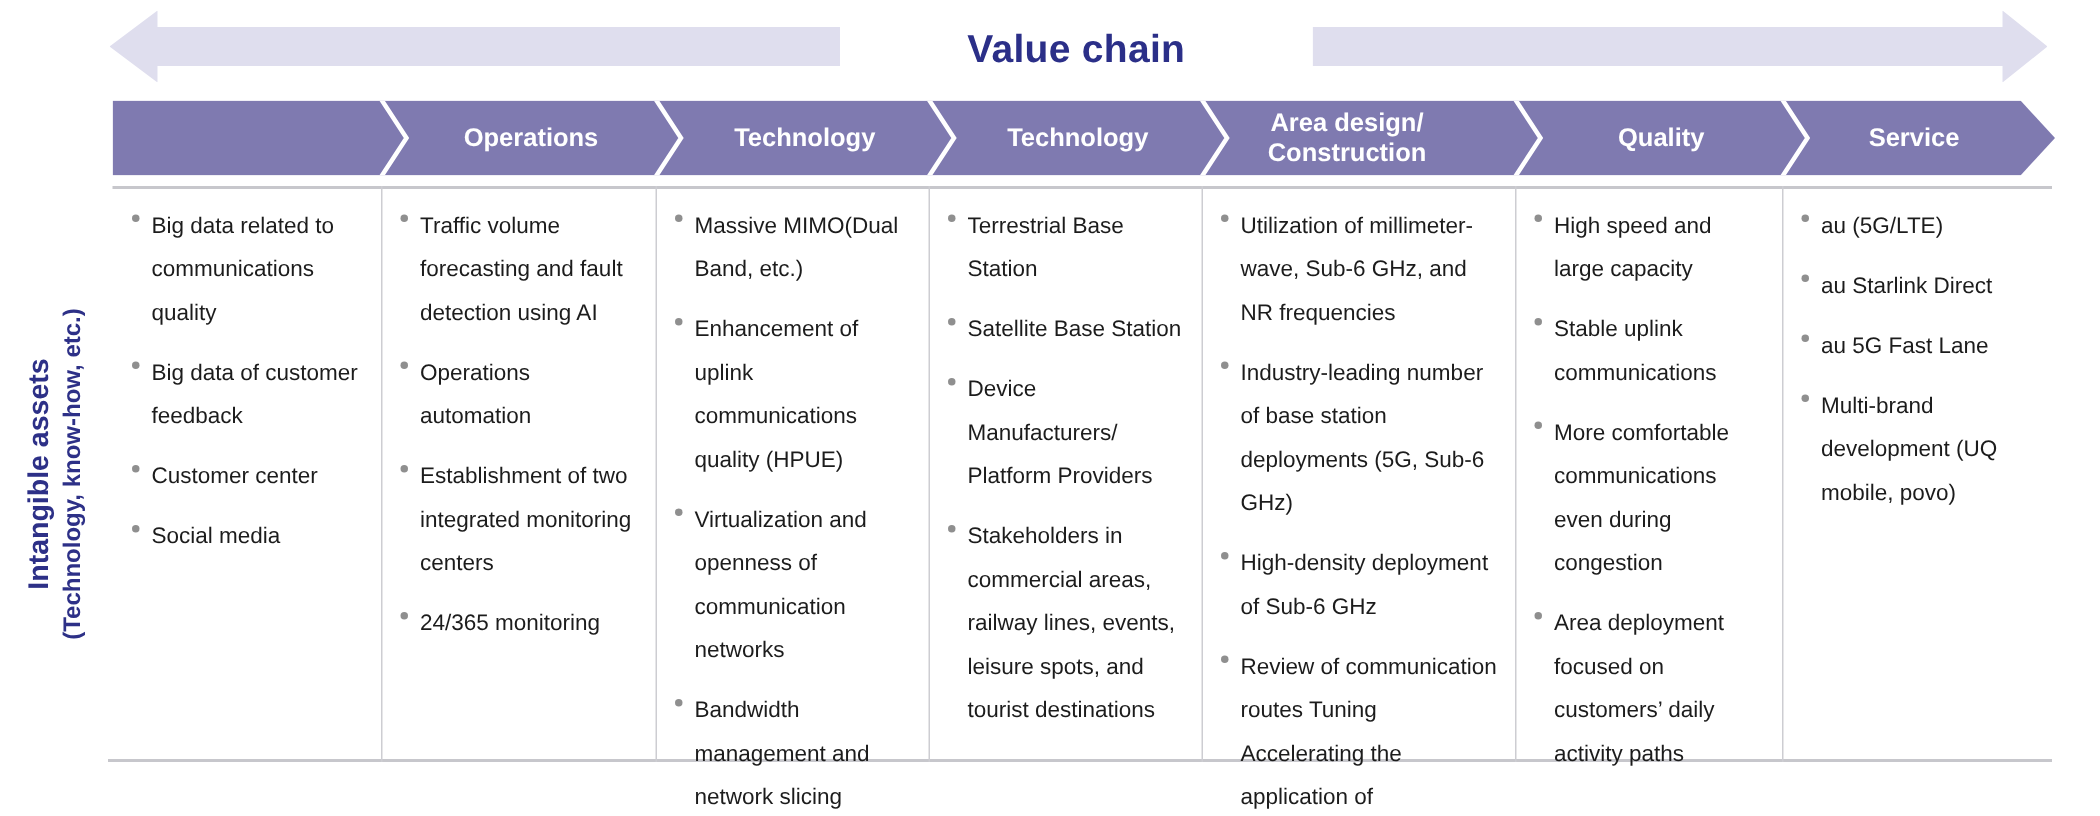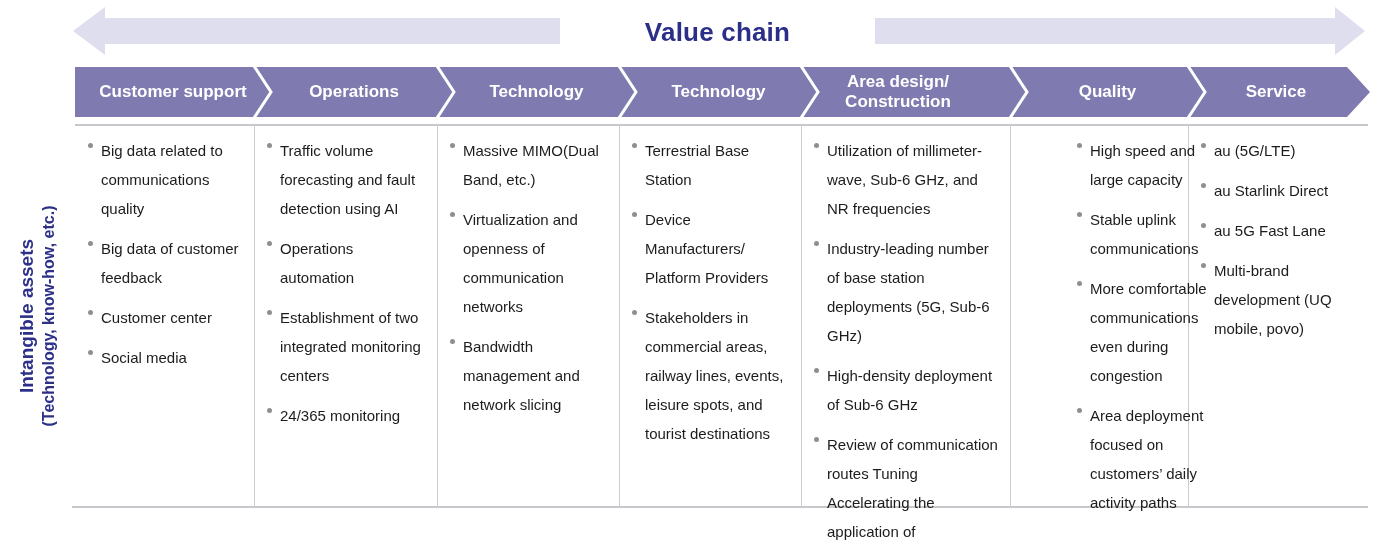--- a/index.html
+++ b/index.html
@@ -47,21 +47,20 @@
 </head>
 <body>
 
 <div id="canvas">
 
   <div id="vc-arrow-left" class="vc-arrow"></div>
   <div id="vc-title">Value chain</div>
   <div id="vc-arrow-right" class="vc-arrow"></div>
 
   <div id="band">
-    <div class="band-label" style="left:0;width:196px;">Customer support</div>
     <div class="band-label" style="left:179px;width:200px;">Operations</div>
     <div class="band-label" style="left:362px;width:199px;">Technology</div>
     <div class="band-label" style="left:544px;width:199px;">Technology</div>
     <div class="band-label" style="left:748px;width:150px;">Area design/ Construction</div>
     <div class="band-label" style="left:935px;width:195px;">Quality</div>
     <div class="band-label" style="left:1113px;width:176px;">Service</div>
 
     <svg class="band-sep" style="left:177px;" width="24" height="50">
         <polyline points="2,-1 19,25 2,51" fill="none" stroke="#ffffff" stroke-width="3"></polyline>
       </svg>
@@ -134,35 +133,43 @@
       </div>
   </div>
 
   <div class="col-cell" style="left:450px;width:157px;">
     <div class="item">
         <span class="bullet"></span>
         <div class="item-text">Massive MIMO(Dual Band, etc.)</div>
       </div>
     <div class="item">
         <span class="bullet"></span>
+        <div class="item-text">Enhancement of uplink communications quality (HPUE)</div>
+      </div>
+    <div class="item">
+        <span class="bullet"></span>
         <div class="item-text">Virtualization and openness of communication networks</div>
       </div>
     <div class="item">
         <span class="bullet"></span>
         <div class="item-text">Bandwidth management and network slicing</div>
       </div>
   </div>
 
   <div class="col-cell" style="left:632px;width:157px;">
     <div class="item">
         <span class="bullet"></span>
         <div class="item-text">Terrestrial Base Station</div>
       </div>
     <div class="item">
         <span class="bullet"></span>
+        <div class="item-text">Satellite Base Station</div>
+      </div>
+    <div class="item">
+        <span class="bullet"></span>
         <div class="item-text">Device Manufacturers/ Platform Providers</div>
       </div>
     <div class="item">
         <span class="bullet"></span>
         <div class="item-text">Stakeholders in commercial areas, railway lines, events, leisure spots, and tourist destinations</div>
       </div>
   </div>
 
   <div class="col-cell" style="left:814px;width:184px;">
     <div class="item">
@@ -176,21 +183,21 @@
     <div class="item">
         <span class="bullet"></span>
         <div class="item-text">High-density deployment of Sub-6 GHz</div>
       </div>
     <div class="item">
         <span class="bullet"></span>
         <div class="item-text">Review of communication routes Tuning Accelerating the application of improvements</div>
       </div>
   </div>
 
-  <div class="col-cell" style="left:1077px;width:153px;">
+  <div class="col-cell" style="left:1023px;width:153px;">
     <div class="item">
         <span class="bullet"></span>
         <div class="item-text">High speed and large capacity</div>
       </div>
     <div class="item">
         <span class="bullet"></span>
         <div class="item-text">Stable uplink communications</div>
       </div>
     <div class="item">
         <span class="bullet"></span>

